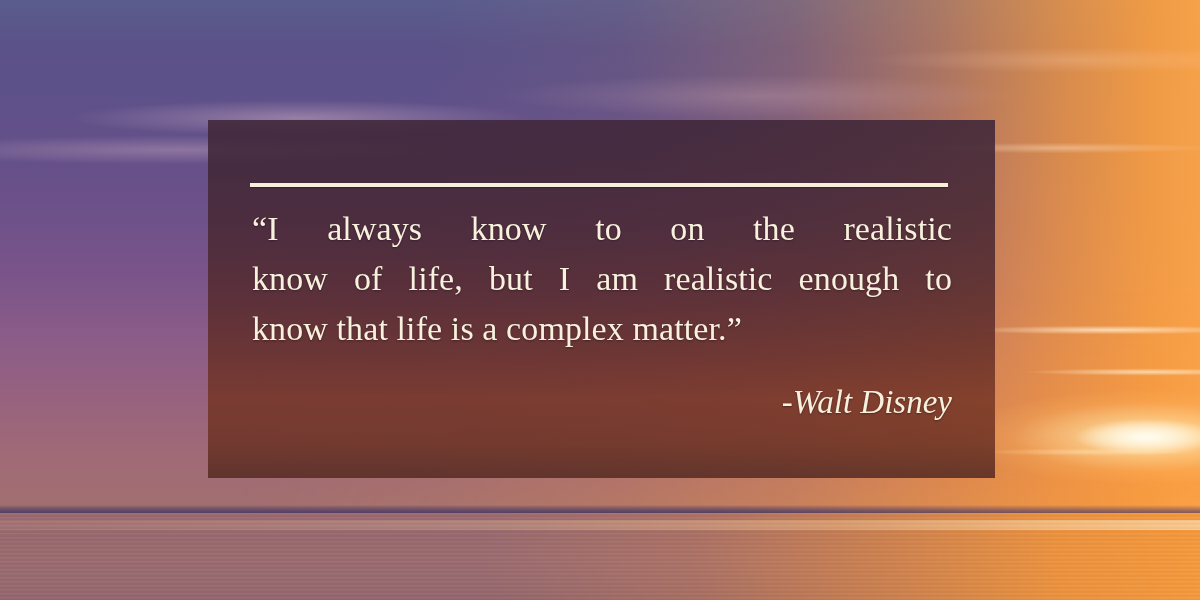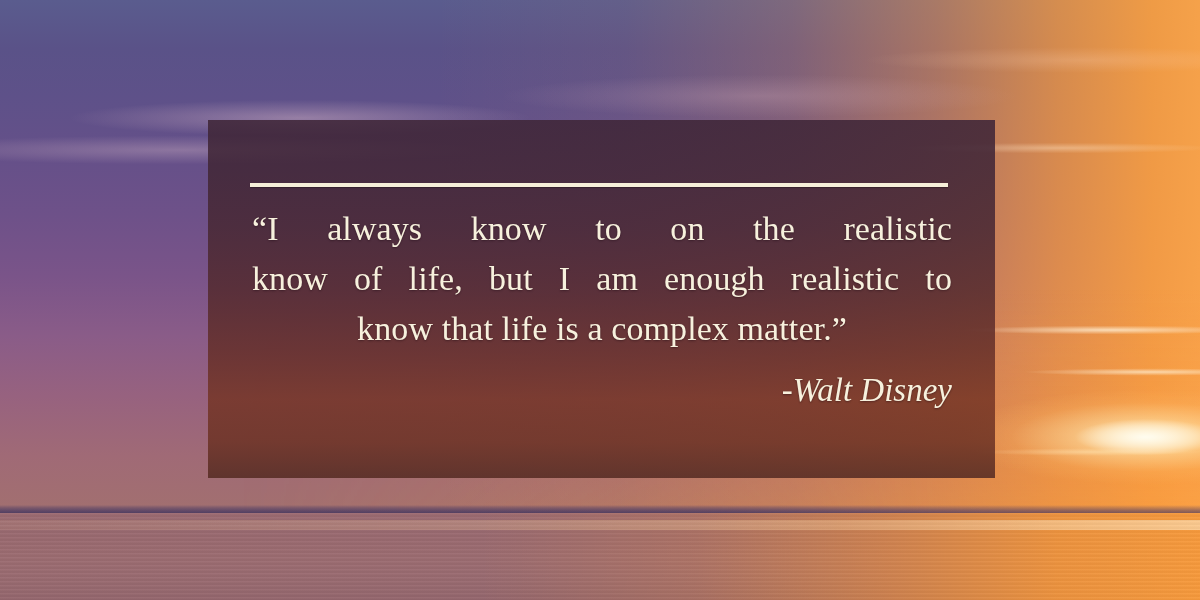--- a/index.html
+++ b/index.html
@@ -227,30 +227,30 @@
     letter-spacing: 0.1px;
     white-space: nowrap;
     text-shadow: 0 1px 2px rgba(30,10,20,0.45);
   }
   .quote-line.justified {
     display: flex;
     justify-content: space-between;
     white-space: normal;
   }
   .quote-line.right {
-    text-align: center;
+    text-align: left;
   }
   .quote-line .w {
     white-space: pre;
   }
 
   #quote-attribution {
     position: absolute;
     left: 44px;
-    top: 248px;
+    top: 260px;
     width: 700px;
     text-align: right;
     color: #f7f1dd;
     font-size: 33px;
     font-style: italic;
     line-height: 44px;
     text-shadow: 0 1px 2px rgba(30,10,20,0.45);
   }
 </style>
 </head>
@@ -295,22 +295,22 @@
         <span class="w">realistic</span>
       </div>
 
       <div class="quote-line justified">
         <span class="w">know</span>
         <span class="w">of</span>
         <span class="w">life,</span>
         <span class="w">but</span>
         <span class="w">I</span>
         <span class="w">am</span>
+        <span class="w">realistic</span>
         <span class="w">enough</span>
-        <span class="w">realistic</span>
         <span class="w">to</span>
       </div>
 
       <div class="quote-line right">know that life is a complex matter.”</div>
 
     </div>
 
     <div id="quote-attribution">-Walt Disney</div>
 
   </div>

